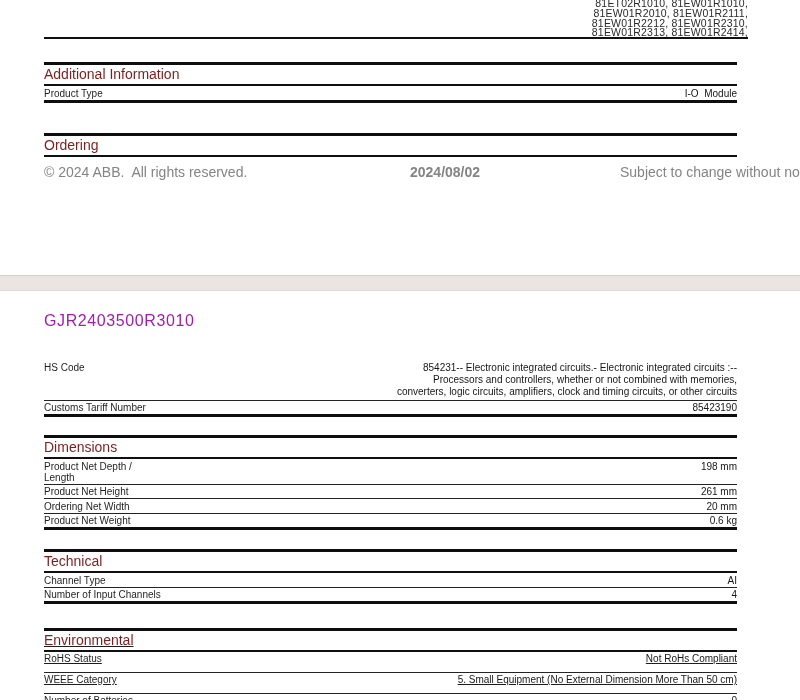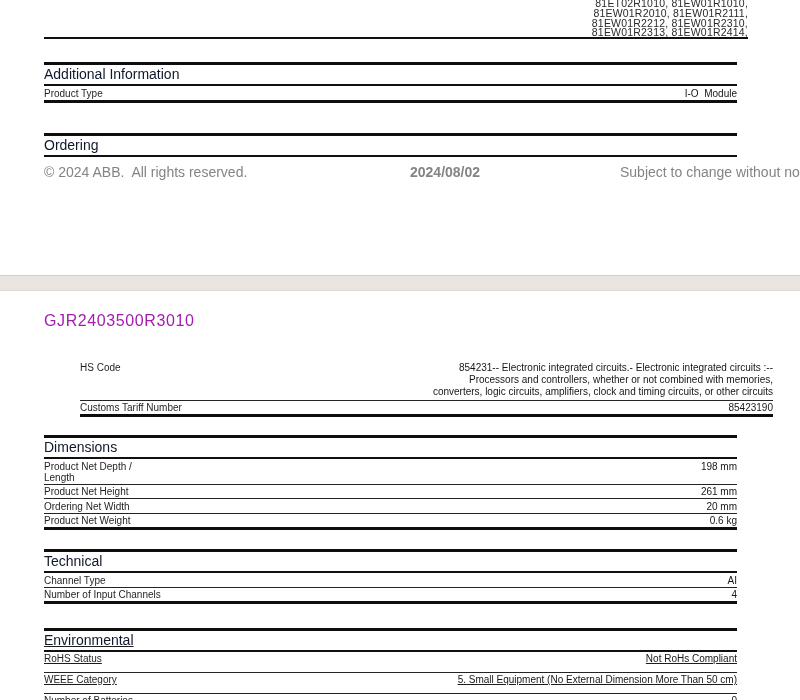--- a/index.html
+++ b/index.html
@@ -24,21 +24,21 @@
   }
 
   
   .tbl {
     position:absolute; left:44px; width:693px;
     border-top:3px solid #0e0e0e;
   }
   .tbl.no-top { border-top:none; }
   .tbl-title {
     font-size:14px; line-height:17px; padding:1px 0 1px;
-    border-bottom:2px solid #101010; color:#0f172a;
+    border-bottom:2px solid #101010; color:#7f1d1d;
   }
   .row {
     display:flex; justify-content:space-between; align-items:flex-start;
     border-bottom:1px solid #232323;
     padding:1.5px 0 1px;
     font-size:10px; line-height:11px;
   }
   .row.thick { border-bottom:3px solid #0e0e0e; }
   .row.tight { padding:1px 0 8px; }
   .lbl { white-space:pre-line; color:#1f1f1f; }
@@ -58,21 +58,21 @@
     background:#eae5e1;
     border-top:1px solid #d2cdc9;
     border-bottom:1px solid #ded9d5;
   }
 
   
   .product-id {
     position:absolute; top:312px; left:44px;
     font-size:16px; letter-spacing:0.6px; color:#a21caf;
   }
-  #tbl-customs      { top:360px;margin-left:36px; }
+  #tbl-customs      { top:360px; }
   #tbl-dimensions   { top:435px; }
   #tbl-technical    { top:549px; }
   #tbl-environment  { top:628px;text-decoration:underline; }
   #tbl-additional   { top:62px; }
   #tbl-ordering     { top:133px; }
 </style>
 </head>
 <body>
 
 <div id="screen">

